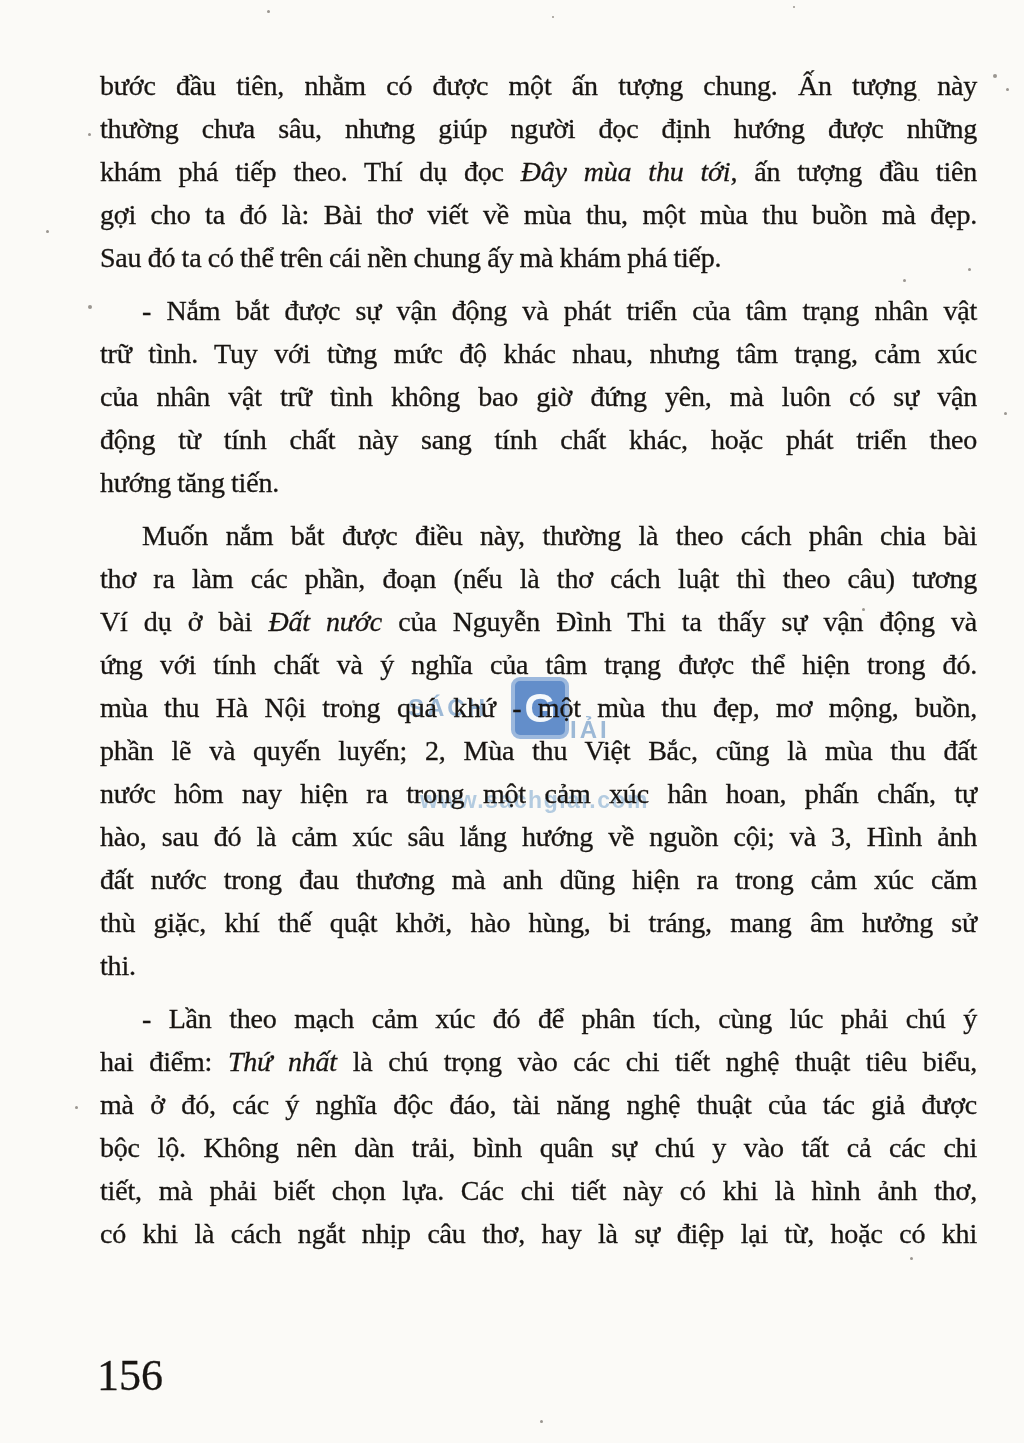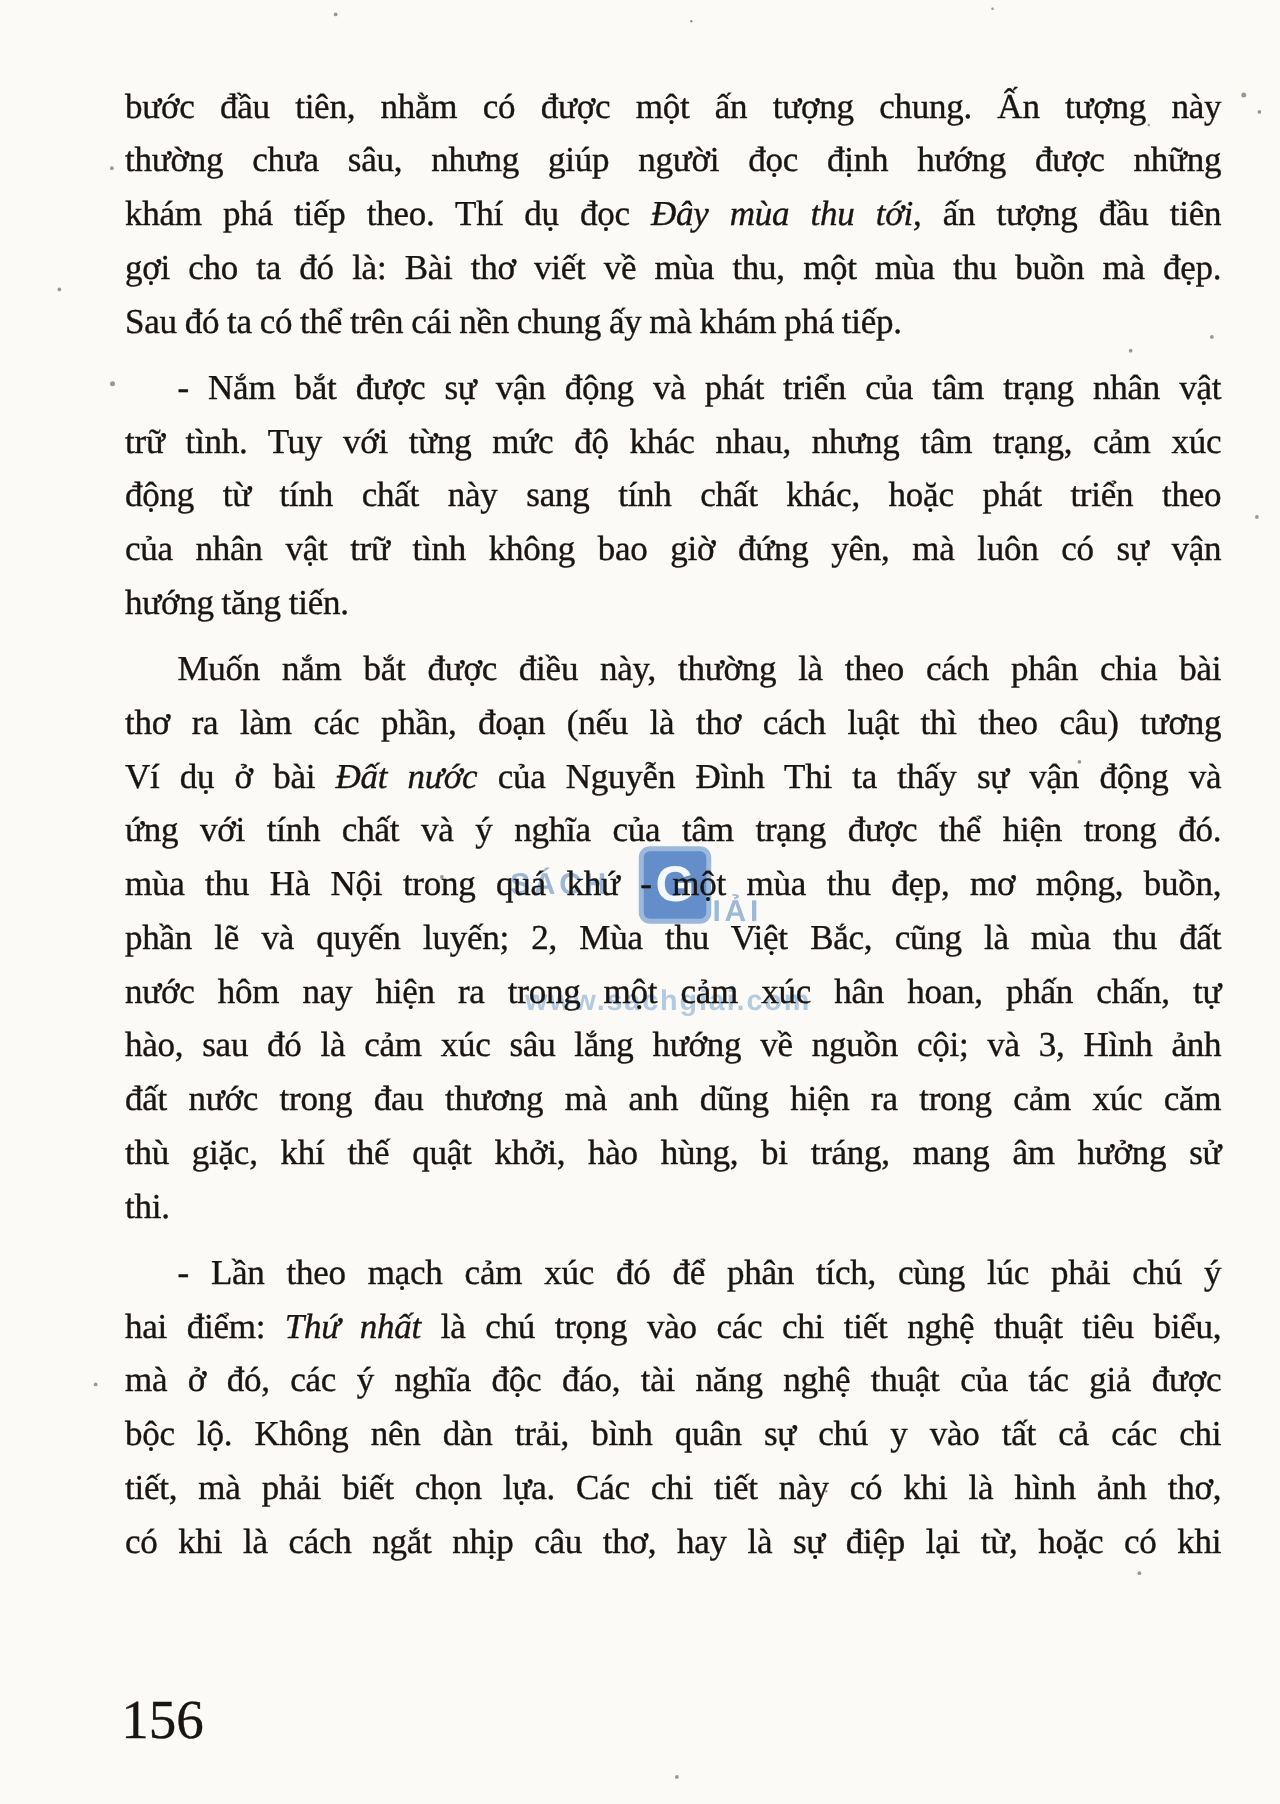--- a/index.html
+++ b/index.html
@@ -90,22 +90,22 @@
       <div class="para">
         <div class="line"><span>bước đầu tiên, nhằm có được một ấn tượng chung. Ấn tượng này</span></div>
         <div class="line"><span>thường chưa sâu, nhưng giúp người đọc định hướng được những</span></div>
         <div class="line"><span>khám phá tiếp theo. Thí dụ đọc </span><i>Đây mùa thu tới</i><span>, ấn tượng đầu tiên</span></div>
         <div class="line"><span>gợi cho ta đó là: Bài thơ viết về mùa thu, một mùa thu buồn mà đẹp.</span></div>
         <div class="line last"><span>Sau đó ta có thể trên cái nền chung ấy mà khám phá tiếp.</span></div>
       </div>
       <div class="para">
         <div class="line indent"><span>- Nắm bắt được sự vận động và phát triển của tâm trạng nhân vật</span></div>
         <div class="line"><span>trữ tình. Tuy với từng mức độ khác nhau, nhưng tâm trạng, cảm xúc</span></div>
+        <div class="line"><span>của nhân vật trữ tình không bao giờ đứng yên, mà luôn có sự vận</span></div>
         <div class="line"><span>động từ tính chất này sang tính chất khác, hoặc phát triển theo</span></div>
-        <div class="line"><span>của nhân vật trữ tình không bao giờ đứng yên, mà luôn có sự vận</span></div>
         <div class="line last"><span>hướng tăng tiến.</span></div>
       </div>
       <div class="para">
         <div class="line indent"><span>Muốn nắm bắt được điều này, thường là theo cách phân chia bài</span></div>
         <div class="line"><span>thơ ra làm các phần, đoạn (nếu là thơ cách luật thì theo câu) tương</span></div>
         <div class="line"><span>Ví dụ ở bài </span><i>Đất nước</i><span> của Nguyễn Đình Thi ta thấy sự vận động và</span></div>
         <div class="line"><span>ứng với tính chất và ý nghĩa của tâm trạng được thể hiện trong đó.</span></div>
         <div class="line"><span>mùa thu Hà Nội trong quá khứ - một mùa thu đẹp, mơ mộng, buồn,</span></div>
         <div class="line"><span>phần lẽ và quyến luyến; 2, Mùa thu Việt Bắc, cũng là mùa thu đất</span></div>
         <div class="line"><span>nước hôm nay hiện ra trong một cảm xúc hân hoan, phấn chấn, tự</span></div>

